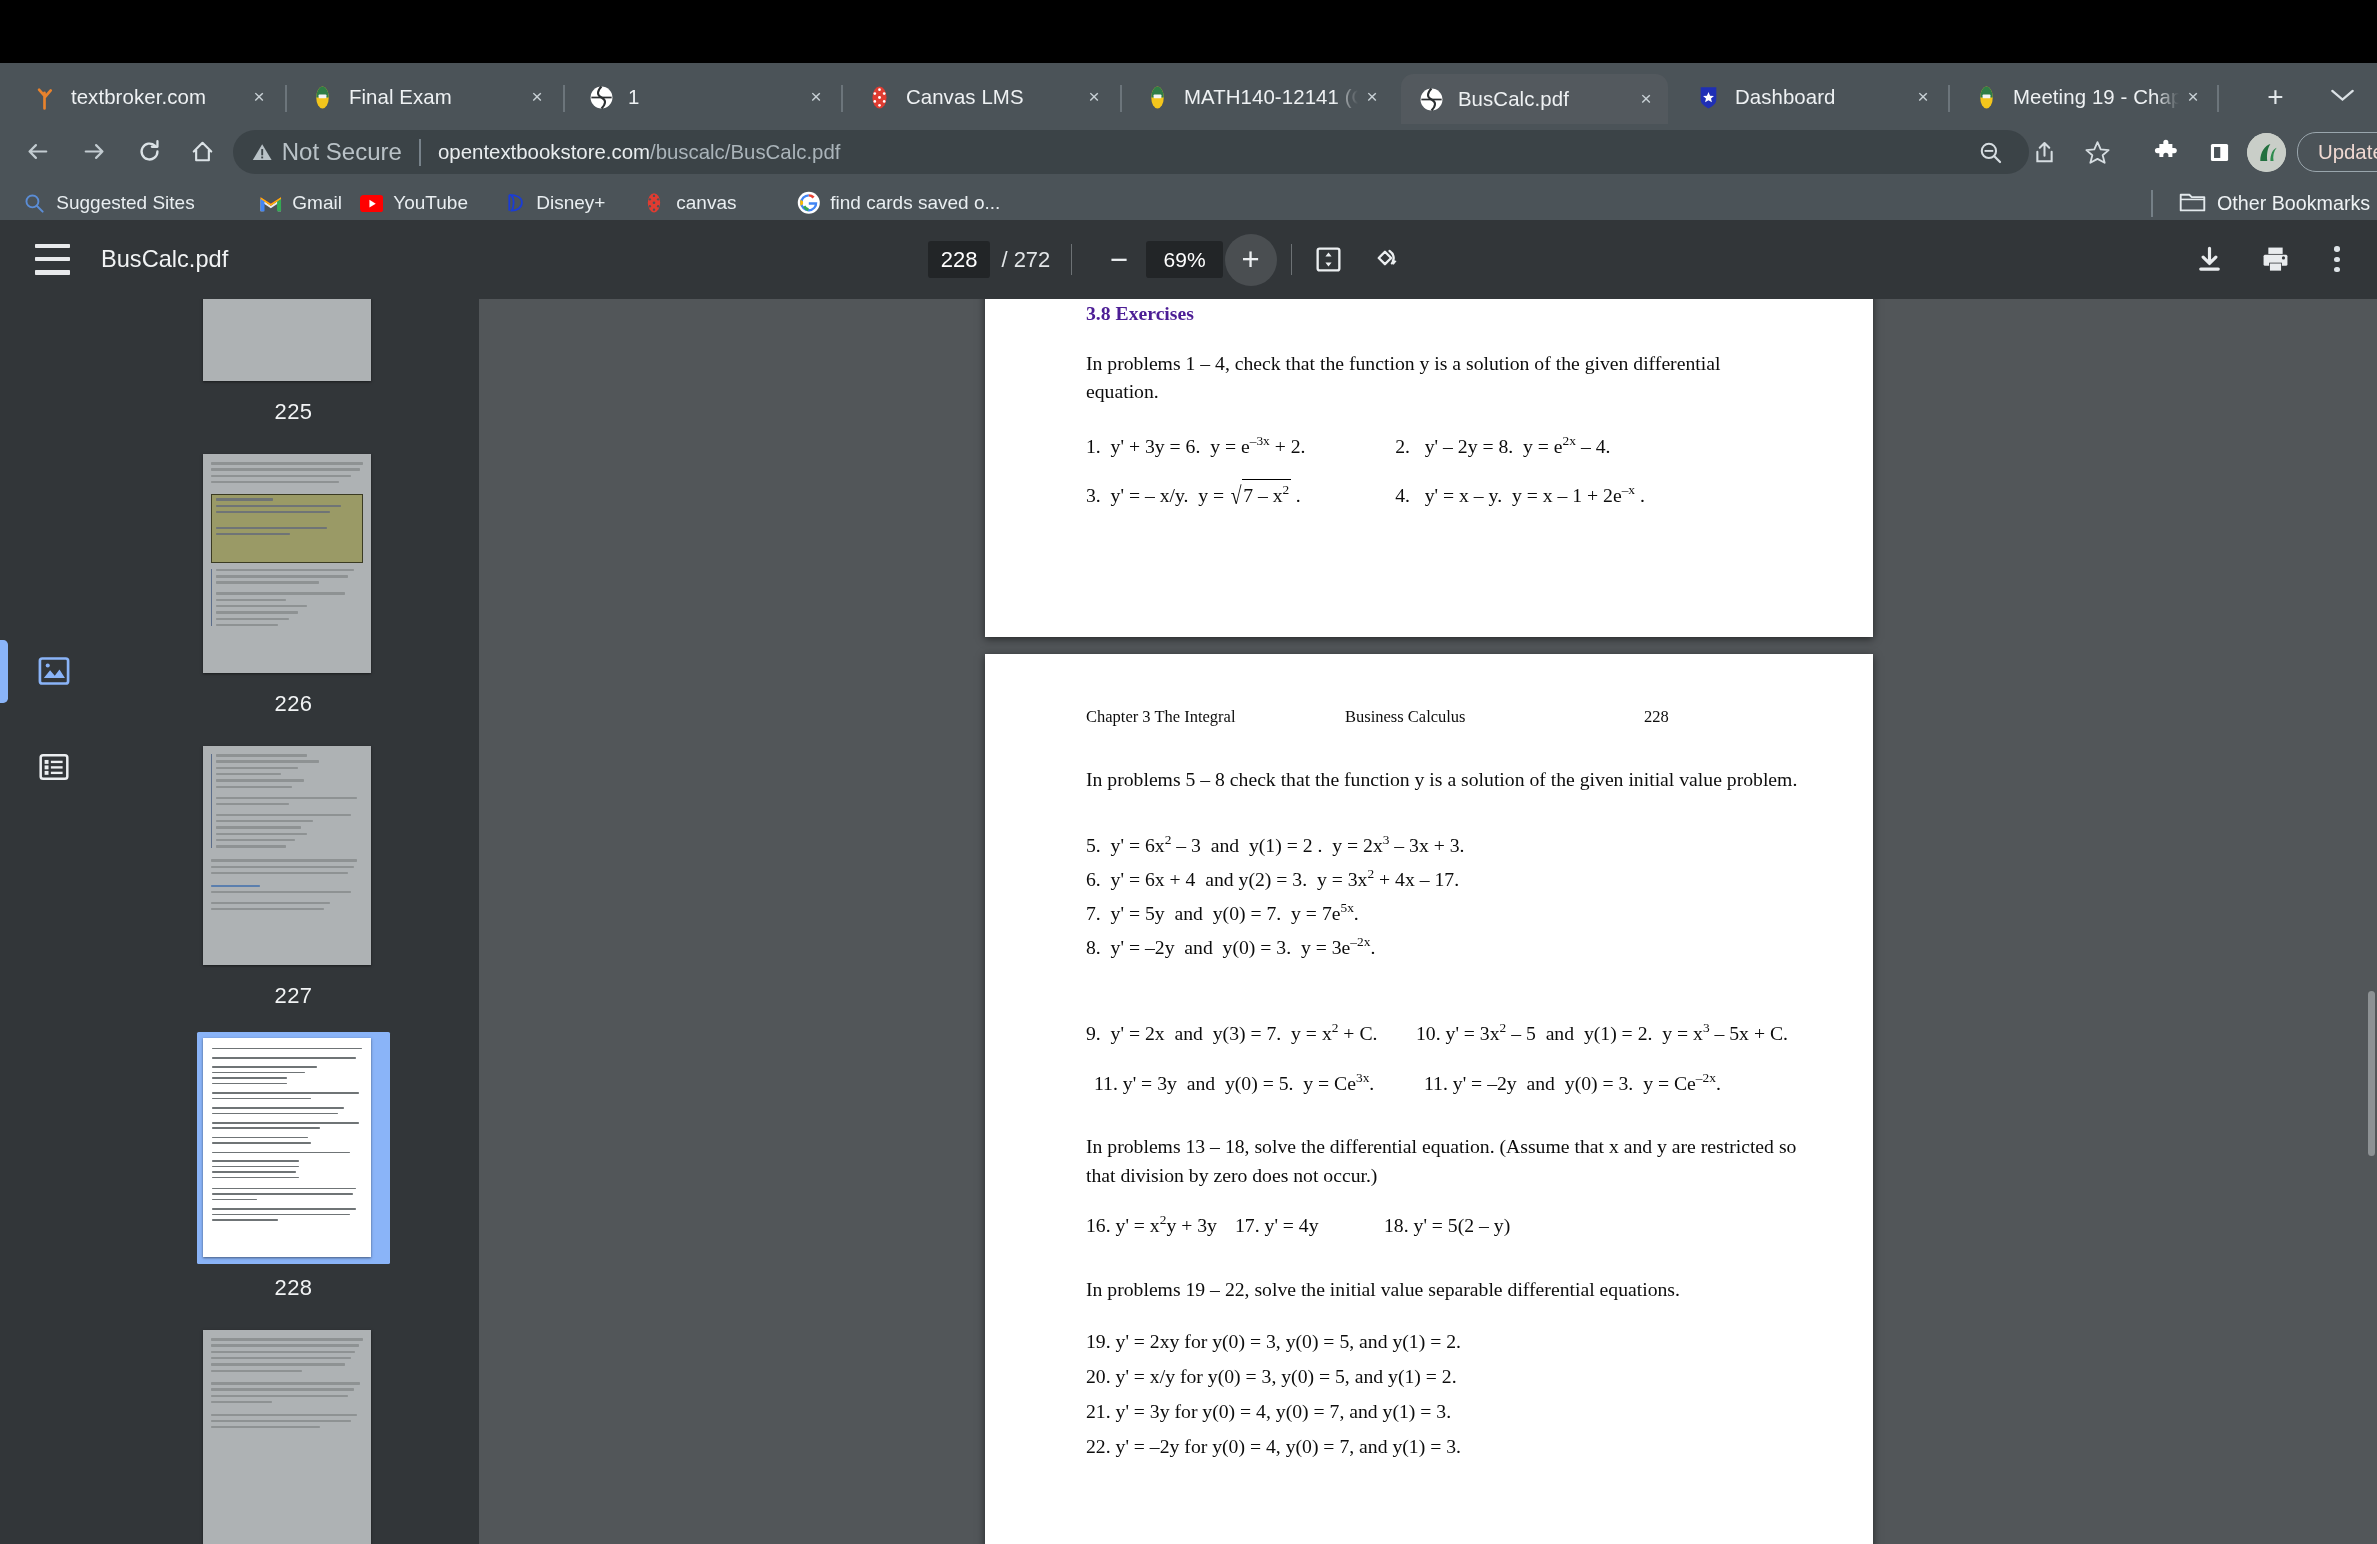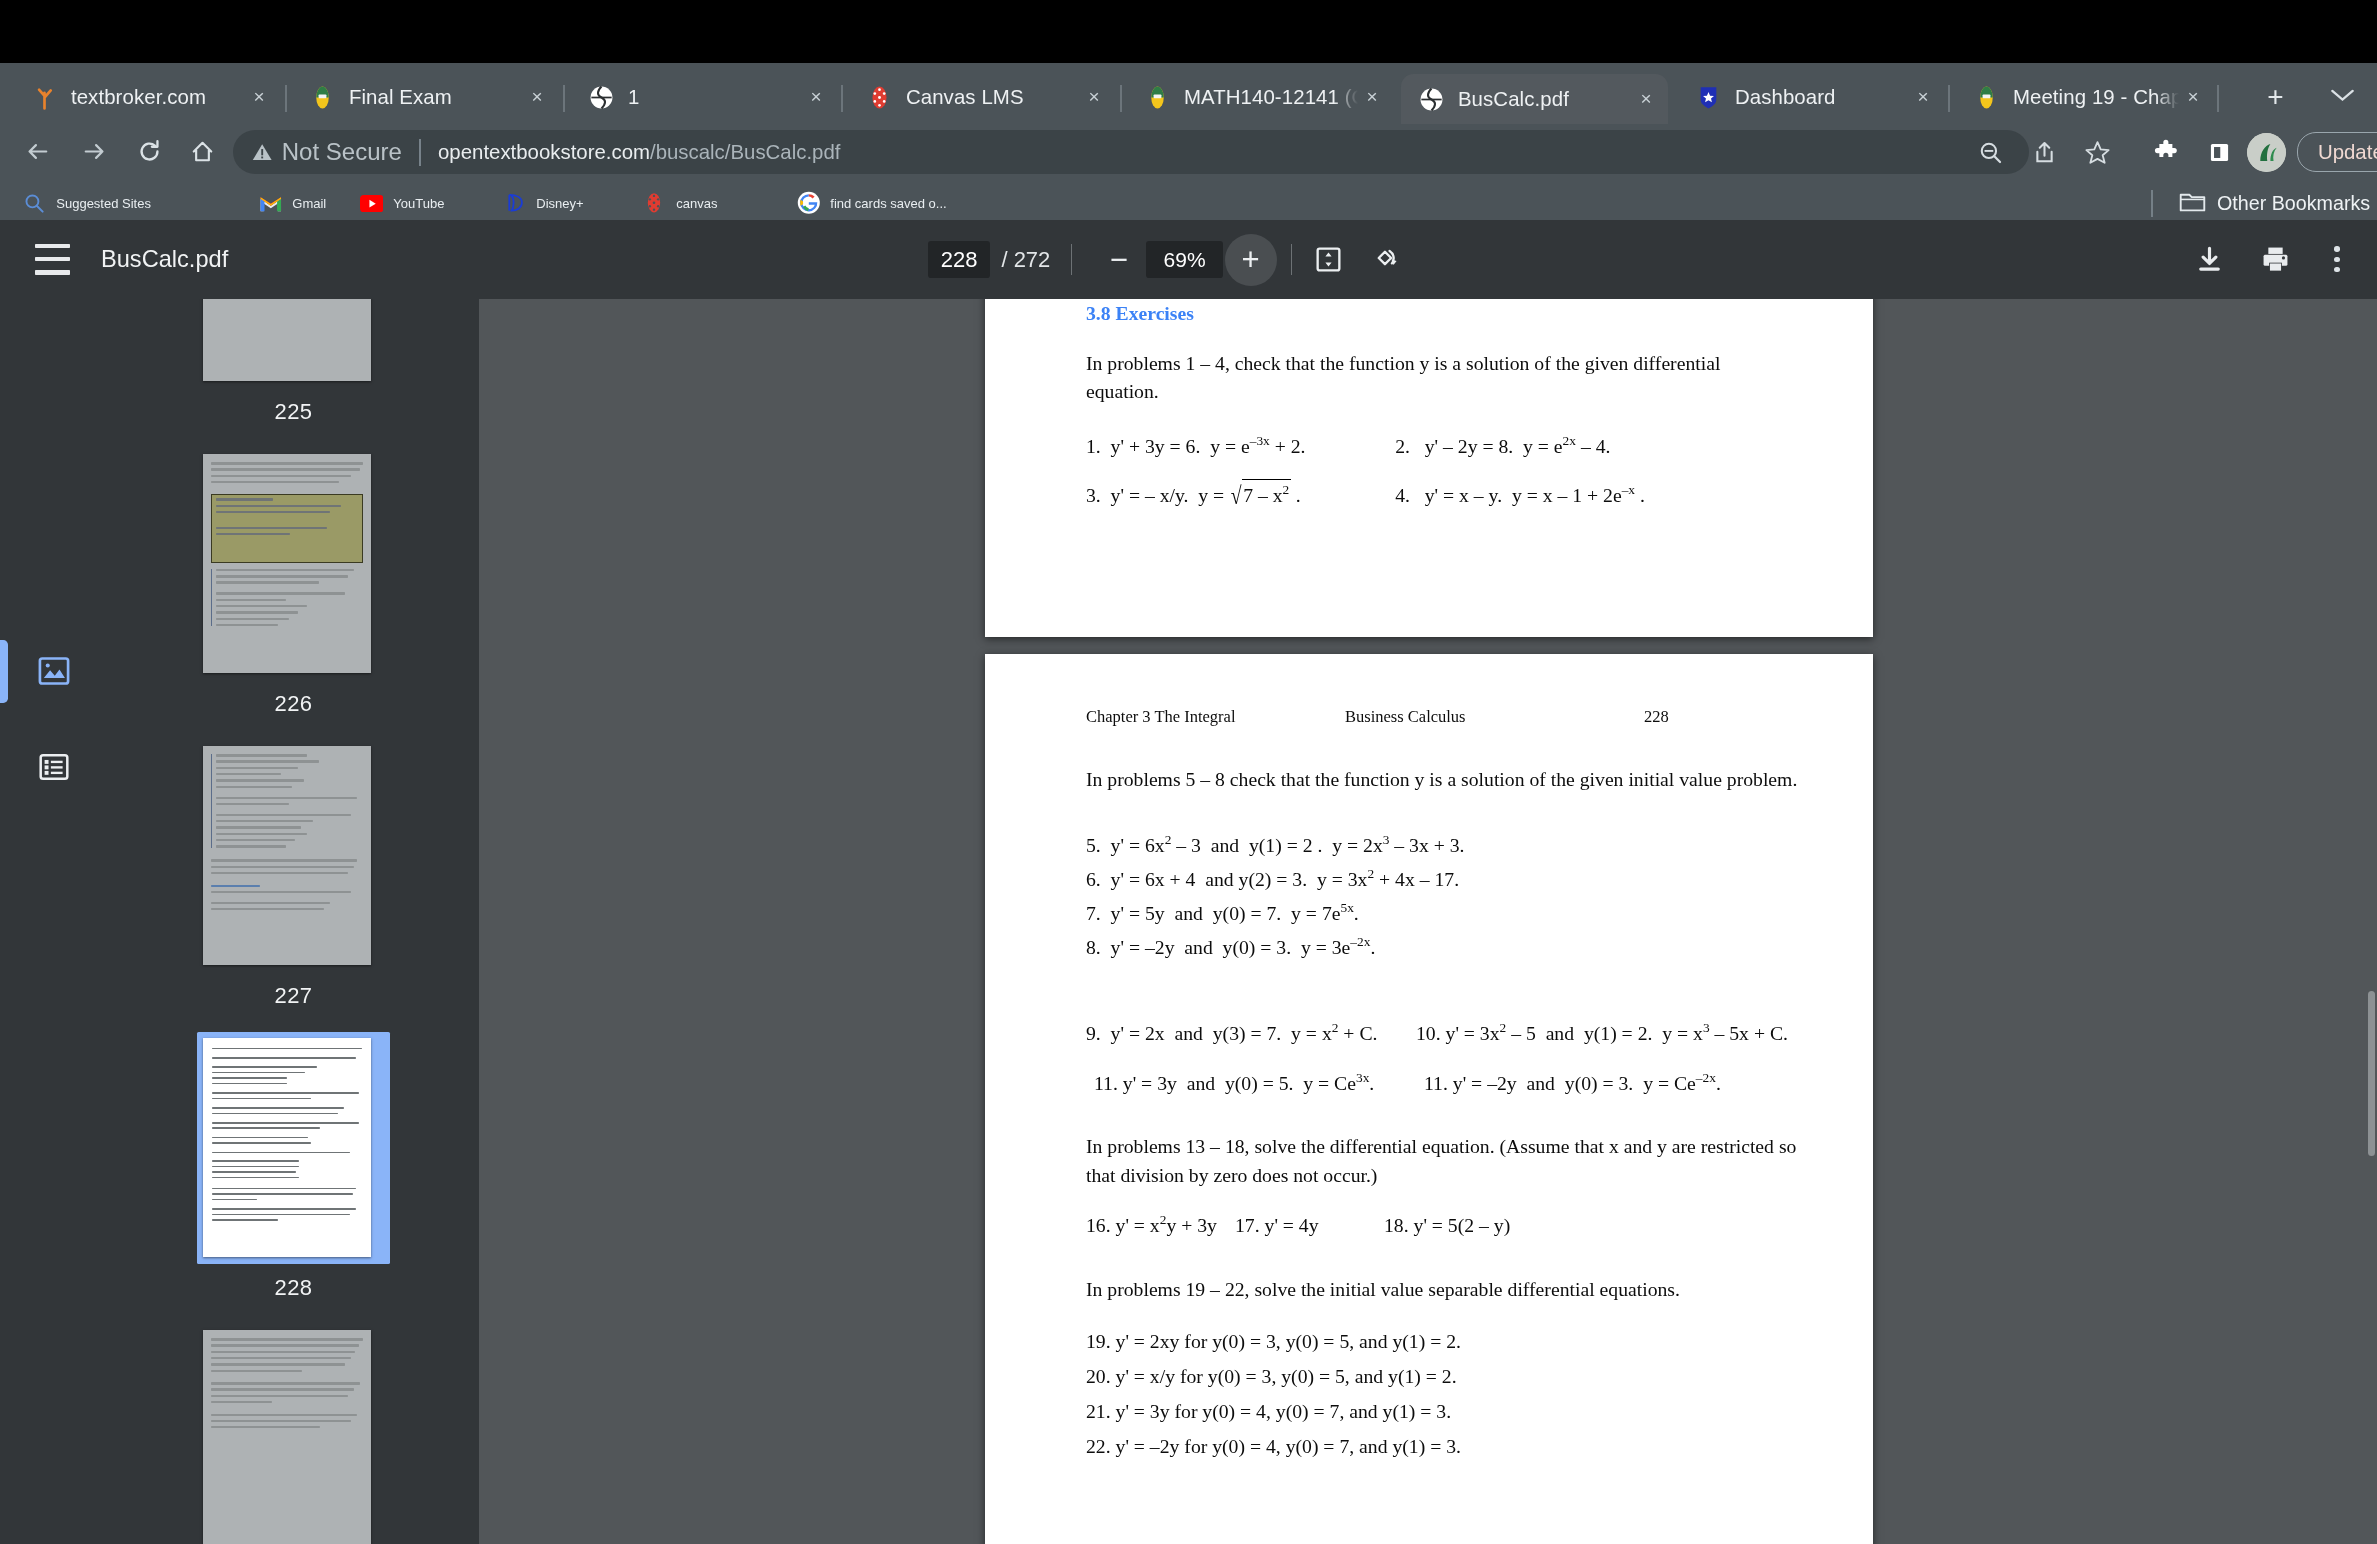--- a/index.html
+++ b/index.html
@@ -73,21 +73,21 @@
   .kebab i{width:5.5px;height:5.5px;border-radius:50%;background:#dde3e7;display:block;}
   .avatar{
     width:39px;height:39px;border-radius:50%;
     background:#c9cec8;display:flex;align-items:center;justify-content:center;overflow:hidden;
   }
 
   
   .bmbar{position:absolute;top:118px;left:0;width:2377px;height:44px;}
   .bm{
     position:absolute;top:4.7px;height:35px;display:flex;align-items:center;
-    color:#e9eef1;font-size:13px;padding:0 7.9px;border-radius:6.3px;
+    color:#e9eef1;font-size:19px;padding:0 7.9px;border-radius:6.3px;
   }
   .bm .bmicon{width:25px;height:25px;margin-right:9.4px;display:flex;align-items:center;justify-content:center;}
   .otherbm{position:absolute;top:6.3px;left:2179px;height:33px;display:flex;align-items:center;color:#eef2f4;font-size:19.7px;}
   .otherbm .bmicon{margin-right:11px;}
   .bmsep{position:absolute;top:9.4px;left:2151px;width:1.6px;height:27px;background:#758087;}
 
   
   .pdfapp{position:absolute;top:220px;left:0;width:2377px;height:1324px;background:#525659;}
   .pdftoolbar{position:absolute;top:0;left:0;width:2377px;height:79px;background:#323639;}
   .hamburger{position:absolute;top:23.6px;left:35px;width:35px;height:31px;display:flex;flex-direction:column;justify-content:space-between;}
@@ -138,21 +138,21 @@
 
   
   .docview{position:absolute;top:79px;left:480px;width:1898px;height:1245px;background:#525659;overflow:hidden;}
   .docpages{position:absolute;left:0;top:-472px;width:1898px;}
   .page{
     width:888px;background:#fff;margin:0 auto 17.3px auto;position:relative;
     box-shadow:0 1.6px 7.9px rgba(0,0,0,.55);
   }
   .pg-inner{position:absolute;left:101px;right:75px;top:0;}
   .pfont{font-family:"Liberation Serif", serif;color:#0d0d0d;}
-  .sec-title{color:#3b82f6;font-weight:bold;font-size:19.7px;}
+  .sec-title{color:#4c1d95;font-weight:bold;font-size:19.7px;}
   .ptext{font-size:19.7px;line-height:1.46;}
   .runhead{display:flex;font-size:16.5px;}
   sup{font-size:.68em;vertical-align:super;}
   .twocol{display:flex;align-items:flex-end;}
   .twocol .c1{width:314px;}
   .twocol .c2{width:409px;}
   .sqrt{display:inline-block;position:relative;padding-left:1.6px;}
   .sqrt .rad{display:inline-block;transform:scaleY(1.25);}
   .sqrt .under{border-top:1.2px solid #000;padding:0 1.6px 0 1.6px;display:inline-block;}
 

